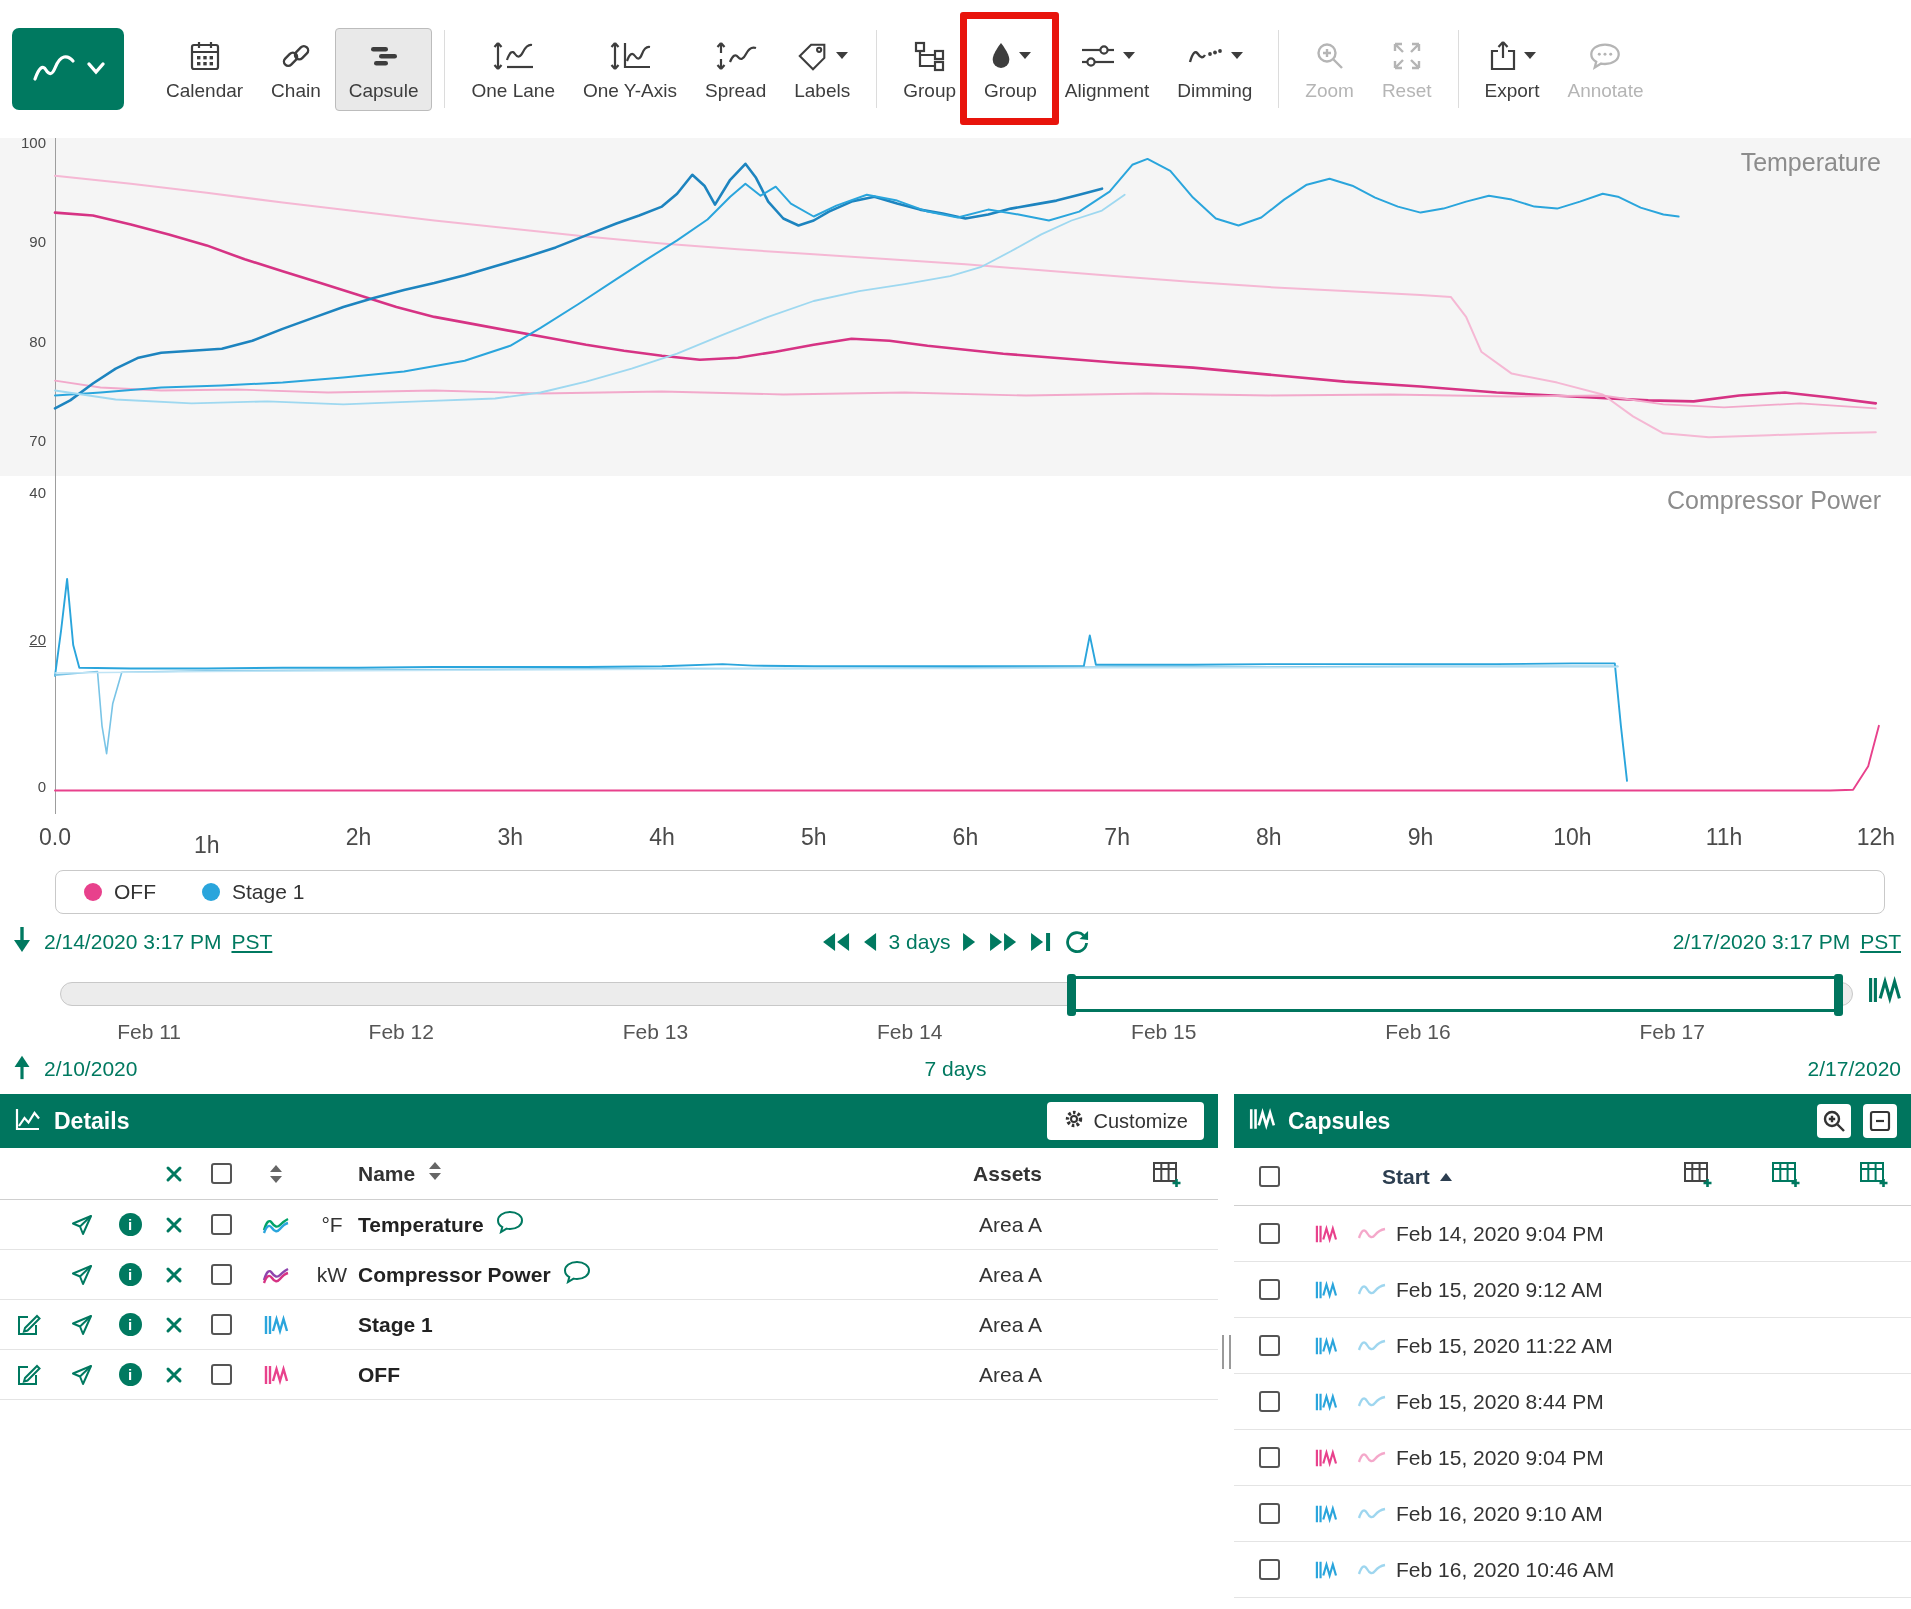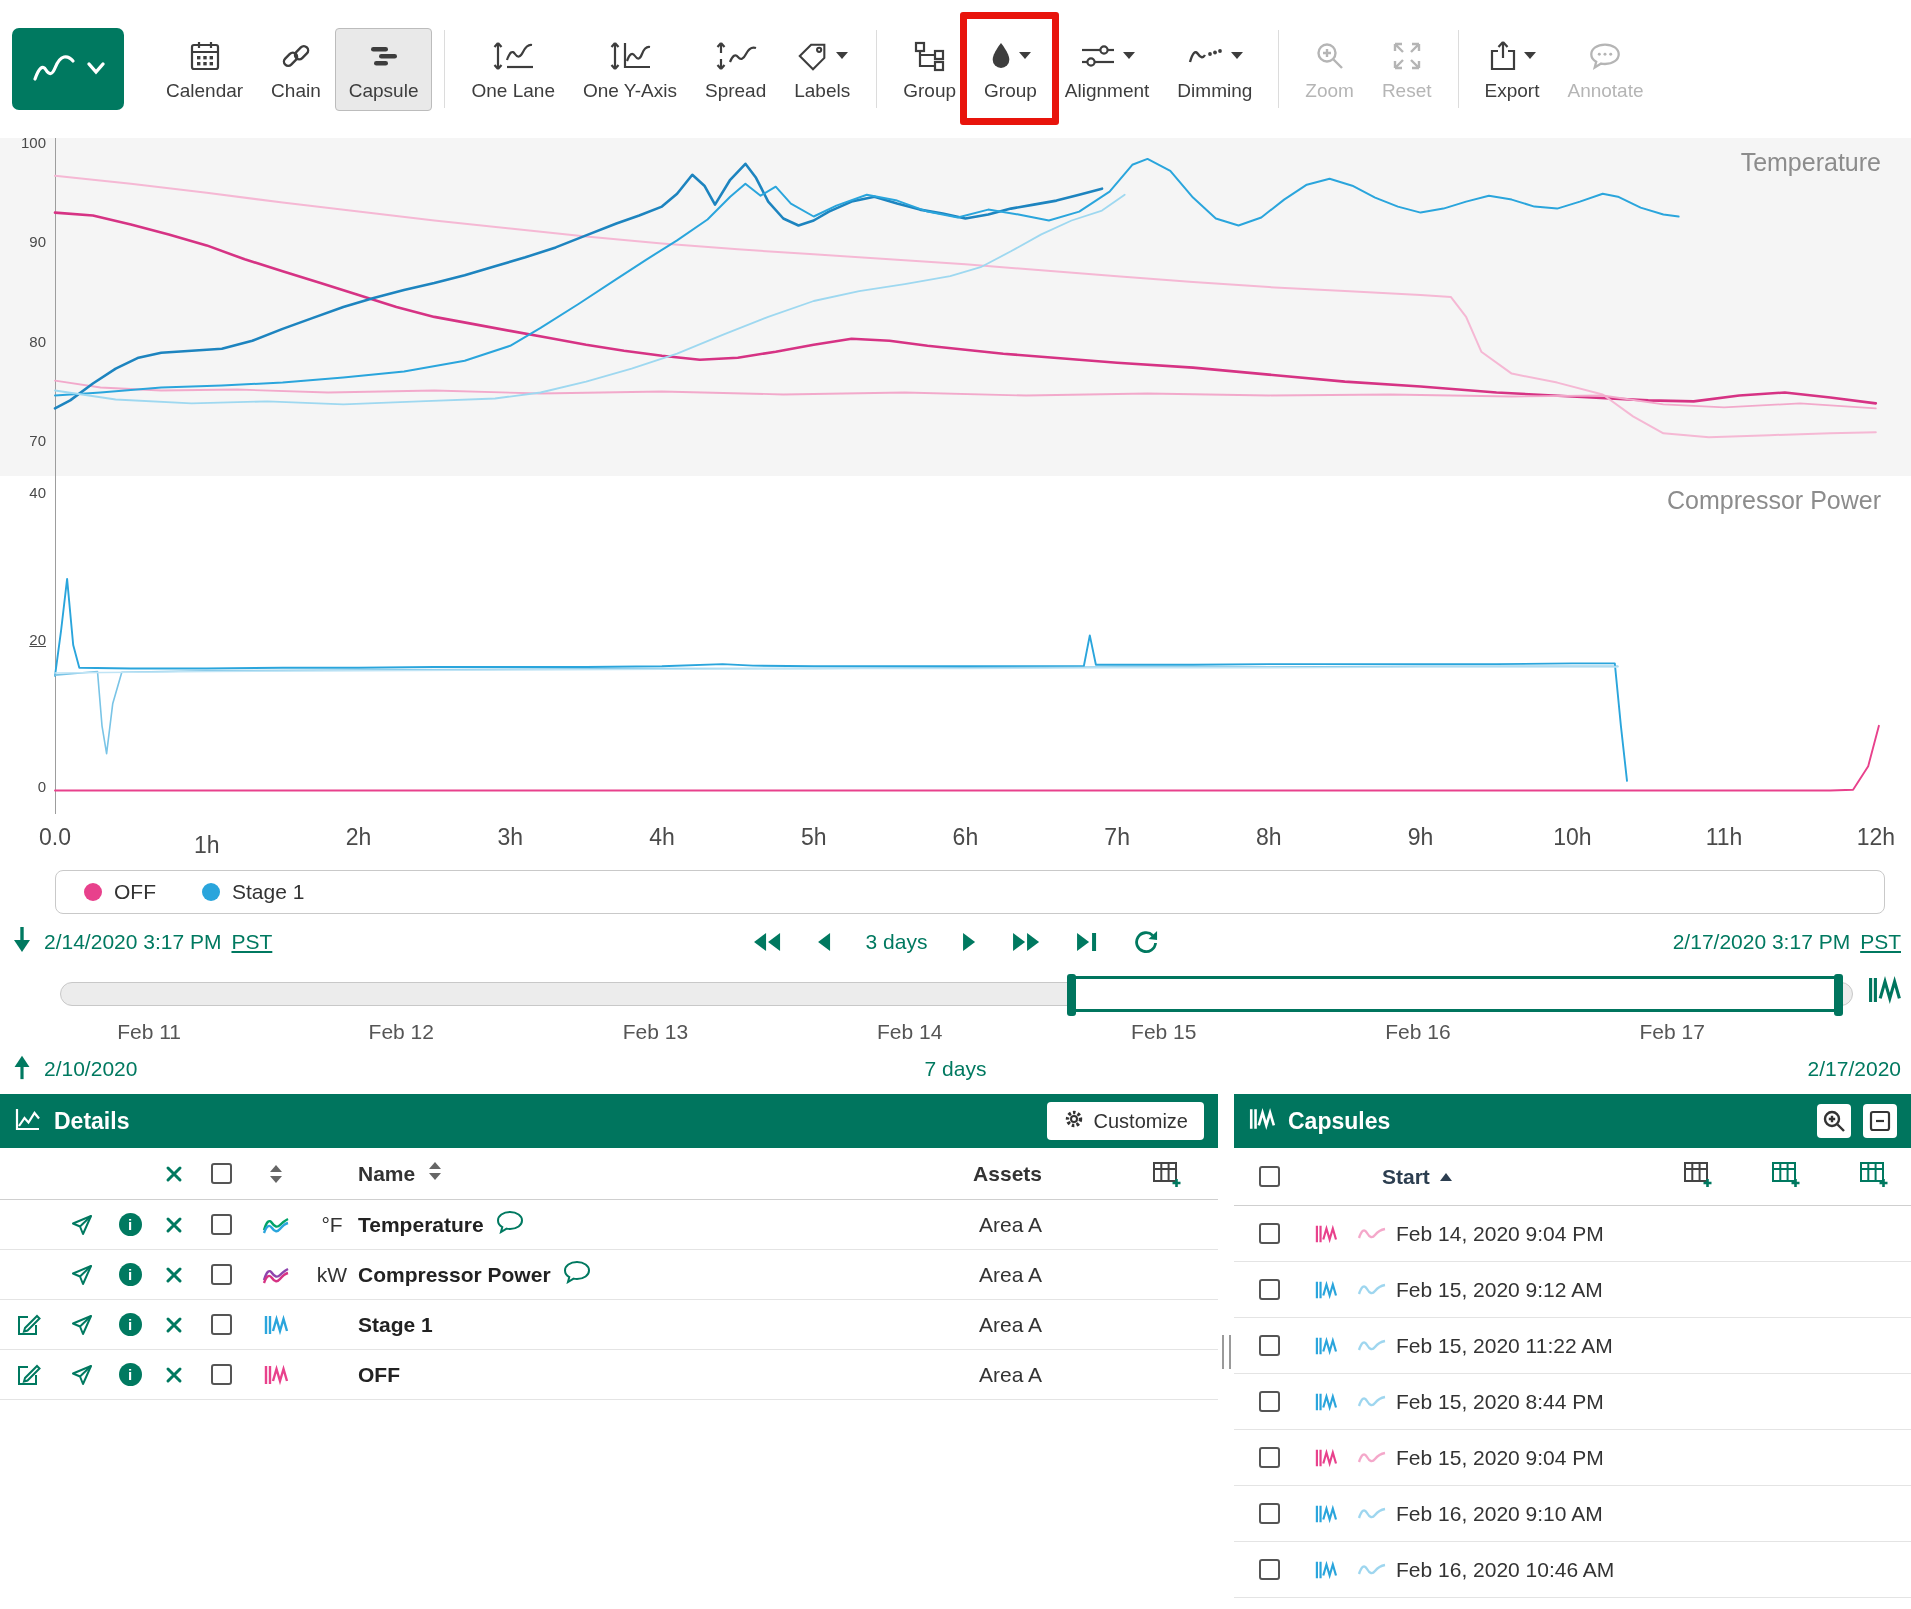--- a/index.html
+++ b/index.html
@@ -43,21 +43,21 @@
   display:flex;align-items:center;gap:46px;padding:0 28px;font-size:21px;color:#333;flex:0 0 auto}
 .legend-item{display:flex;align-items:center;gap:12px}
 .dot{width:18px;height:18px;border-radius:50%;background:currentColor}
 
 
 .range-row{position:relative;display:flex;align-items:center;height:56px;padding:0 10px;
   color:#007960;font-size:21px;flex:0 0 auto}
 .range-left,.range-right{display:flex;align-items:center;gap:10px}
 .range-right{margin-left:auto}
 .tz{text-decoration:underline;cursor:pointer}
-.nav-center{position:absolute;left:50%;transform:translateX(-50%);display:flex;align-items:center;gap:34px}
+.nav-center{position:absolute;left:50%;transform:translateX(-50%);display:flex;align-items:center;gap:11px}
 .nav-btn{display:flex;align-items:center;cursor:pointer;color:#007960}
 .duration-label{font-size:21px}
 
 
 .timeline{position:relative;height:48px;margin-top:2px;flex:0 0 auto}
 .track{position:absolute;left:60px;right:58px;top:10px;height:24px;background:#ececec;
   border:1px solid #c8c8c8;border-radius:12px}
 .sel-range{position:absolute;left:56.3%;right:0.6%;top:-7px;height:36px;background:#fff;
   border:3px solid #00755e;border-radius:2px}
 .handle{position:absolute;top:-5px;width:9px;height:42px;background:#00755e;border-radius:3px}

